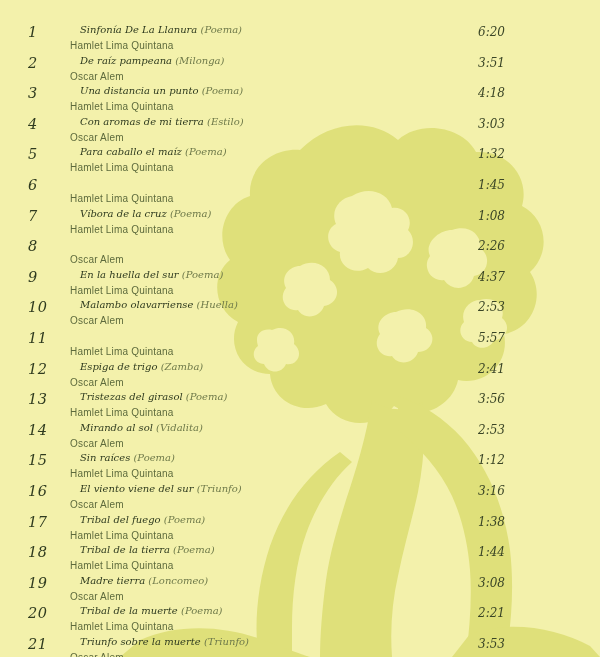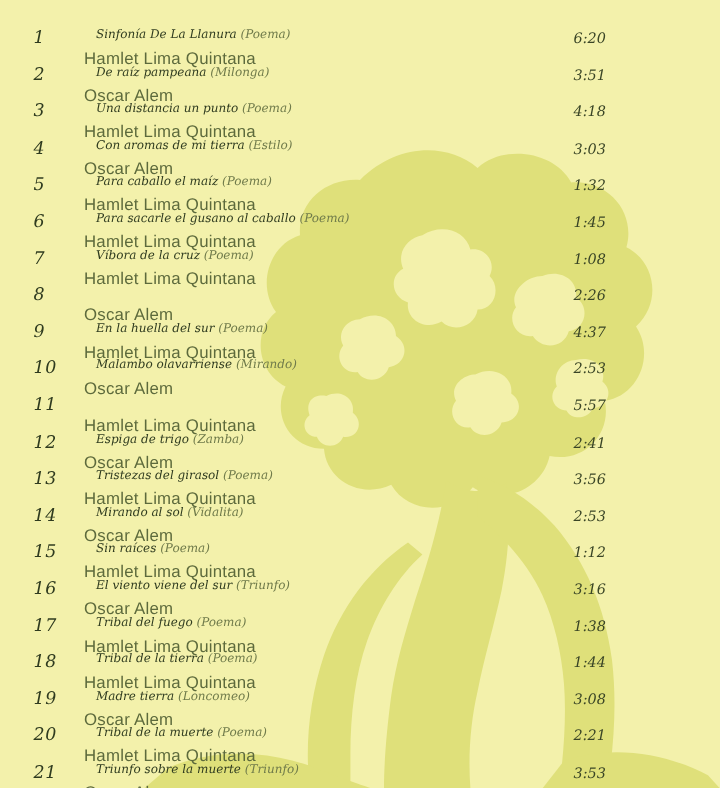--- a/index.html
+++ b/index.html
@@ -68,21 +68,21 @@
   }
   .title .genre {
     color: #6f7a4a;
   }
 
   .composer {
     position: absolute;
     left: 70px;
     top: 16px;
     font-family: "Liberation Sans", sans-serif;
-    font-size: 14px;
+    font-size: 10px;
     color: #5d6a3c;
     letter-spacing: 0.2px;
     white-space: nowrap;
   }
 
   .time {
     position: absolute;
     left: 478px;
     top: 1px;
     font-family: "DejaVu Serif", serif;
@@ -160,21 +160,20 @@
         <div class="time">3:03</div>
       </div>
       <div class="track">
         <div class="num">5</div>
         <div class="title"><span>Para caballo el maíz</span> <span class="genre">(Poema)</span></div>
         <div class="composer">Hamlet Lima Quintana</div>
         <div class="time">1:32</div>
       </div>
       <div class="track">
         <div class="num">6</div>
-        <div class="title"><span>Para sacarle el gusano al caballo</span> <span class="genre">(Poema)</span></div>
         <div class="composer">Hamlet Lima Quintana</div>
         <div class="time">1:45</div>
       </div>
       <div class="track">
         <div class="num">7</div>
         <div class="title"><span>Víbora de la cruz</span> <span class="genre">(Poema)</span></div>
         <div class="composer">Hamlet Lima Quintana</div>
         <div class="time">1:08</div>
       </div>
       <div class="track">
@@ -183,21 +182,21 @@
         <div class="time">2:26</div>
       </div>
       <div class="track">
         <div class="num">9</div>
         <div class="title"><span>En la huella del sur</span> <span class="genre">(Poema)</span></div>
         <div class="composer">Hamlet Lima Quintana</div>
         <div class="time">4:37</div>
       </div>
       <div class="track">
         <div class="num">10</div>
-        <div class="title"><span>Malambo olavarriense</span> <span class="genre">(Mirando)</span></div>
+        <div class="title"><span>Malambo olavarriense</span> <span class="genre">(Huella)</span></div>
         <div class="composer">Oscar Alem</div>
         <div class="time">2:53</div>
       </div>
       <div class="track">
         <div class="num">11</div>
         <div class="composer">Hamlet Lima Quintana</div>
         <div class="time">5:57</div>
       </div>
       <div class="track">
         <div class="num">12</div>

